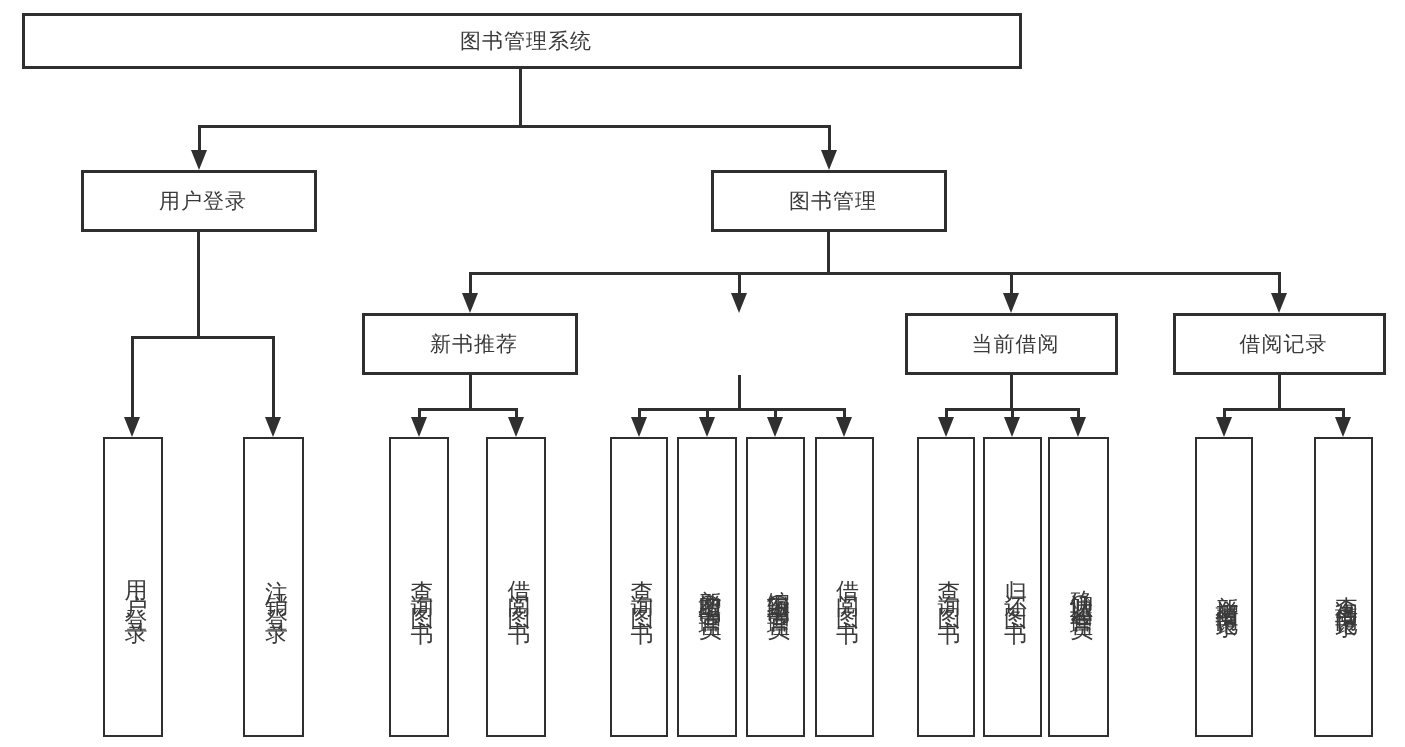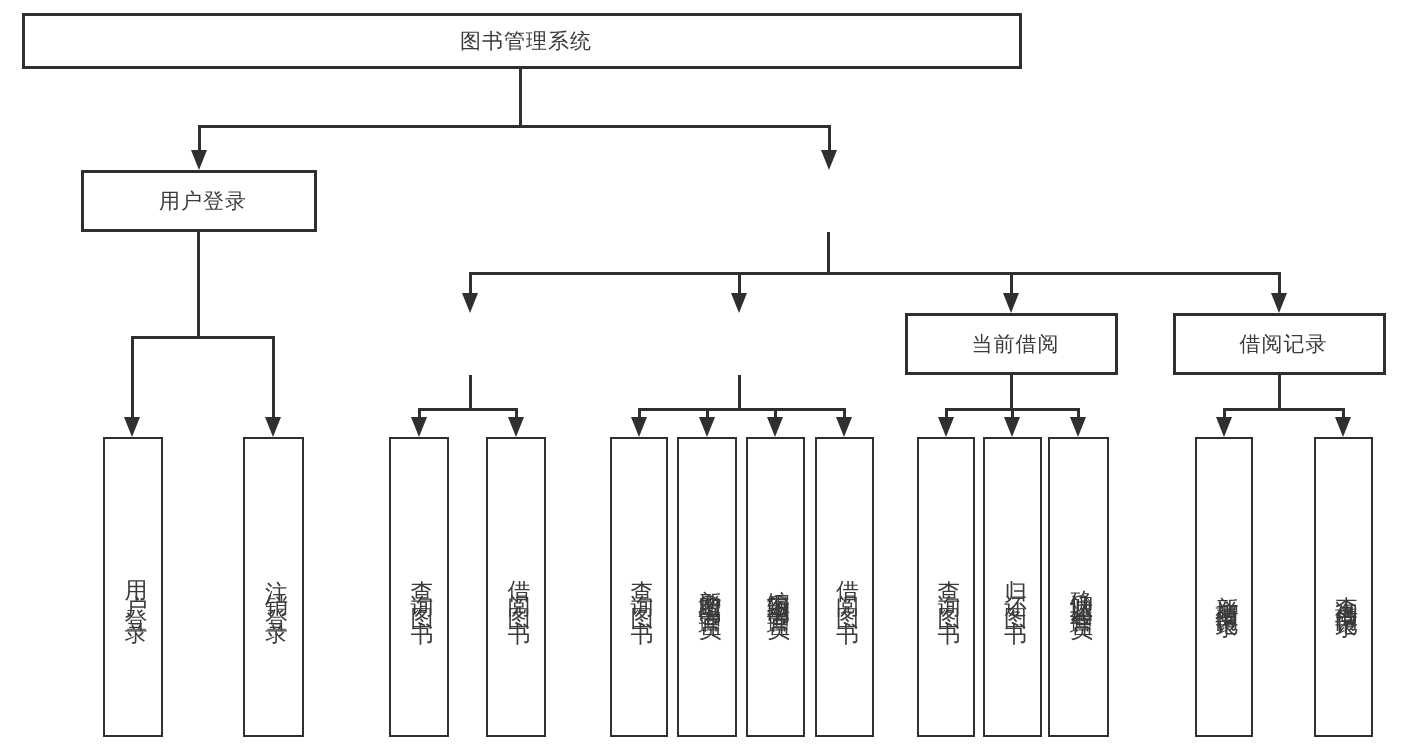--- a/index.html
+++ b/index.html
@@ -56,39 +56,41 @@
   <div class="box" style="left:22px;top:13px;width:1000px;height:56px;">图书管理系统</div>
 
   <div class="lv" style="left:519px;top:69px;height:56px;"></div>
   <div class="lh" style="left:198px;top:125px;width:633px;"></div>
   <div class="lv" style="left:198px;top:125px;height:28px;"></div>
   <div class="ah" style="left:191px;top:150px;"></div>
   <div class="lv" style="left:828px;top:125px;height:28px;"></div>
   <div class="ah" style="left:821px;top:150px;"></div>
 
   <div class="box" style="left:81px;top:170px;width:236px;height:62px;">用户登录</div>
+  <div class="box" style="left:711px;top:170px;width:236px;height:62px;">图书管理</div>
 
   <div class="lv" style="left:197px;top:232px;height:104px;"></div>
   <div class="lh" style="left:131px;top:336px;width:144px;"></div>
   <div class="lv" style="left:131px;top:336px;height:83px;"></div>
   <div class="ah" style="left:124px;top:417px;"></div>
   <div class="lv" style="left:272px;top:336px;height:83px;"></div>
   <div class="ah" style="left:265px;top:417px;"></div>
 
   <div class="lv" style="left:827px;top:232px;height:40px;"></div>
   <div class="lh" style="left:469px;top:272px;width:812px;"></div>
   <div class="lv" style="left:469px;top:272px;height:24px;"></div>
   <div class="ah" style="left:462px;top:293px;"></div>
   <div class="lv" style="left:738px;top:272px;height:24px;"></div>
   <div class="ah" style="left:731px;top:293px;"></div>
   <div class="lv" style="left:1010px;top:272px;height:24px;"></div>
   <div class="ah" style="left:1003px;top:293px;"></div>
   <div class="lv" style="left:1278px;top:272px;height:24px;"></div>
   <div class="ah" style="left:1271px;top:293px;"></div>
 
+  <div class="box" style="left:362px;top:313px;width:216px;height:62px;">新书推荐</div>
   <div class="box" style="left:905px;top:313px;width:213px;height:62px;">当前借阅</div>
   <div class="box" style="left:1173px;top:313px;width:213px;height:62px;">借阅记录</div>
 
   <div class="lv" style="left:469px;top:375px;height:33px;"></div>
   <div class="lh" style="left:418px;top:408px;width:100px;"></div>
   <div class="lv" style="left:418px;top:408px;height:11px;"></div>
   <div class="ah" style="left:411px;top:417px;"></div>
   <div class="lv" style="left:515px;top:408px;height:11px;"></div>
   <div class="ah" style="left:508px;top:417px;"></div>
 

